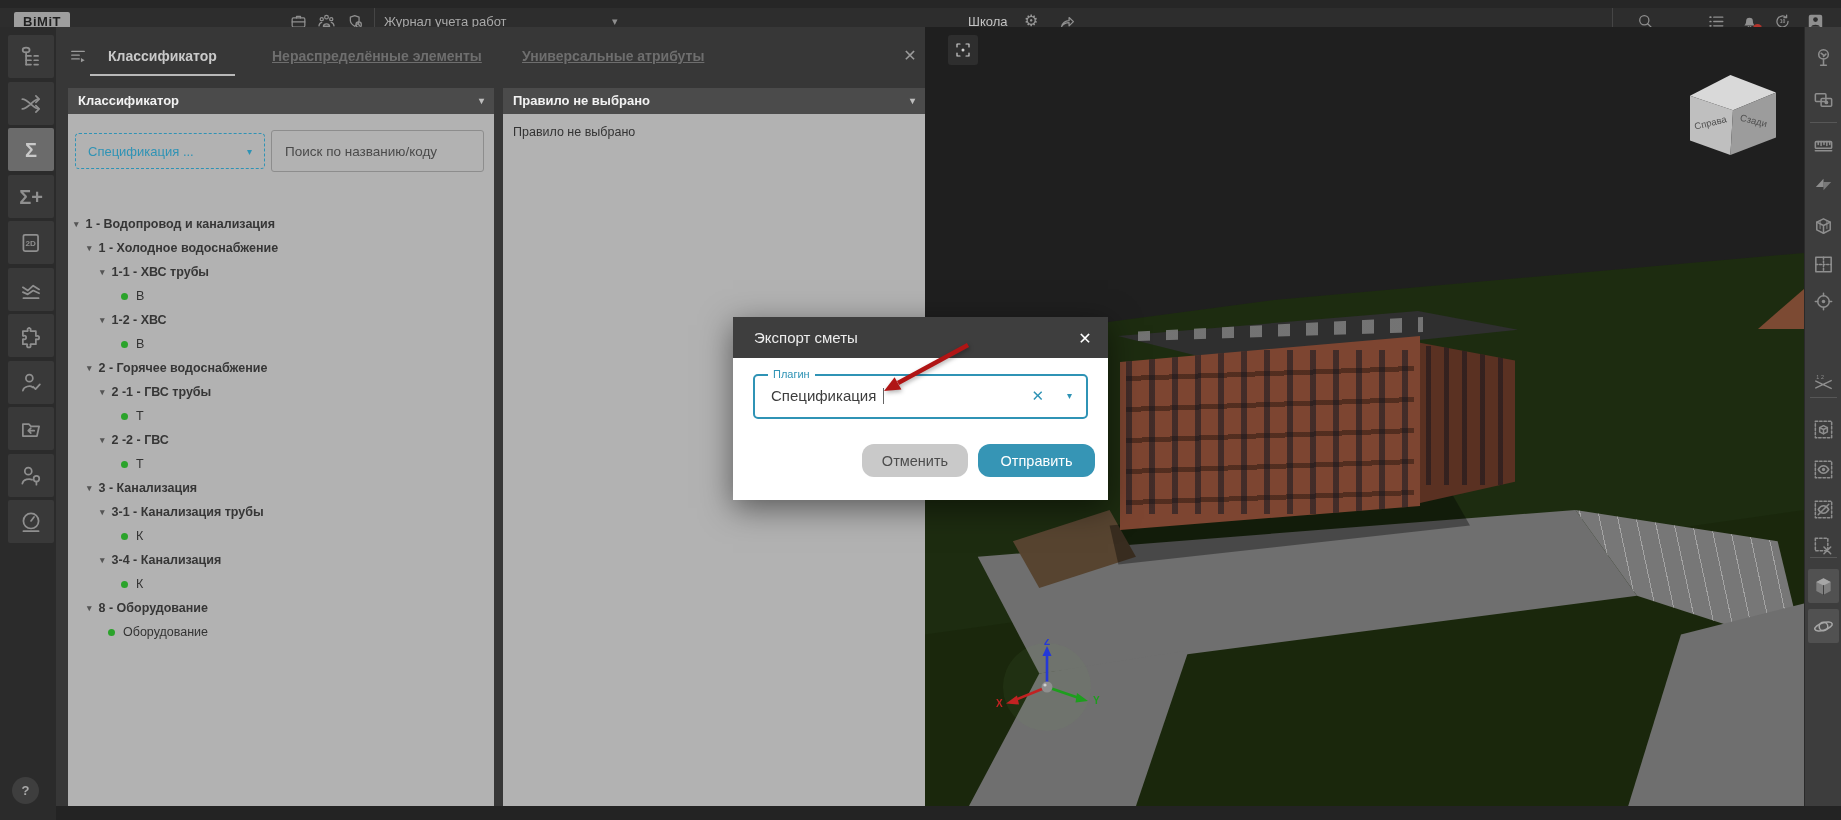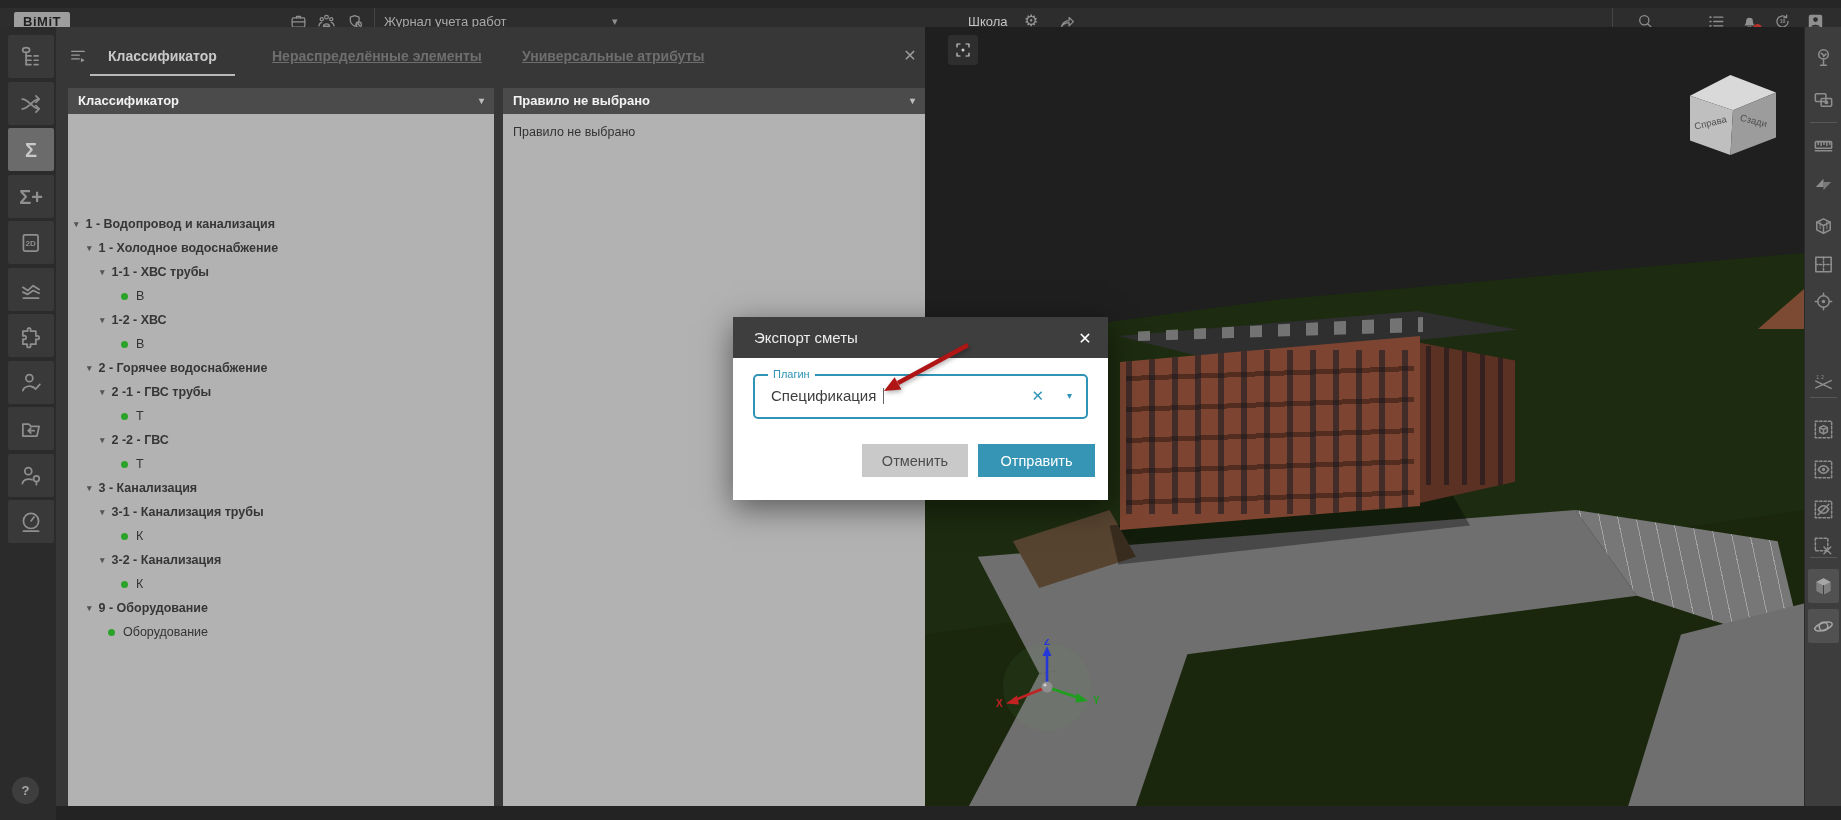--- a/index.html
+++ b/index.html
@@ -121,21 +121,21 @@
   .dlg-head{position:relative;height:41px;background:#3e3e3e;color:#ededed;font-size:15px;
             display:flex;align-items:center;padding:0 21px}
   .dlg-close{position:absolute;right:13px;top:11px;width:20px;height:20px;color:#fff;font-size:16px;
              display:flex;align-items:center;justify-content:center}
   .fld{position:absolute;left:20px;top:57px;width:335px;height:45px;border:2px solid #2f93b5;border-radius:5px}
   .fld-label{position:absolute;left:13px;top:-8px;background:#fff;padding:0 5px;font-size:11px;color:#2f93b5}
   .fld-value{position:absolute;left:16px;top:11px;font-size:15px;color:#3d3d3d}
   .fld-cursor{display:inline-block;width:1px;height:16px;background:#666;margin-left:7px;vertical-align:-3px}
   .fld-clear{position:absolute;right:42px;top:11px;color:#2f93b5;font-size:15px}
   .fld-caret{position:absolute;right:14px;top:14px;color:#2f93b5;font-size:10px}
-  .dbtn{position:absolute;top:127px;height:33px;border-radius:0;font-size:14.5px;
+  .dbtn{position:absolute;top:127px;height:33px;border-radius:12px;font-size:14.5px;
         display:flex;align-items:center;justify-content:center}
   .btn-cancel{left:129px;width:106px;background:#c9c9c9;color:#4c4c4c}
   .btn-submit{left:245px;width:117px;background:#3695b5;color:#fff}
   .arrow-note{position:absolute;left:860px;top:330px;width:130px;height:80px;z-index:60;pointer-events:none;
               filter:drop-shadow(1px 2px 2px rgba(0,0,0,.3))}
 </style>
 </head>
 <body>
 
 <div id="app">
@@ -293,20 +293,27 @@
         <div class="tab" style="left: 216px; text-decoration: underline;">Нераспределённые элементы</div>
         <div class="tab" style="left: 466px; text-decoration: underline;">Универсальные атрибуты</div>
       </div>
     <div class="xclose">✕</div>
 
     <div class="lpanel">
       <div class="phead">
         <span>Классификатор</span>
         <span class="hcaret cdn"></span>
       </div>
+      <div class="plugin-dd">
+        <span>Спецификация ...</span>
+        <span class="dcaret cdn"></span>
+      </div>
+      <div class="search-box">
+        <span>Поиск по названию/коду</span>
+      </div>
       <div class="tree" id="tree">
           <div class="trow branch" style="padding-left: 6px;">
             <span class="tcaret">▾</span>
             <span>1 - Водопровод и канализация</span>
           </div>
           <div class="trow branch" style="padding-left: 19px;">
             <span class="tcaret">▾</span>
             <span>1 - Холодное водоснабжение</span>
           </div>
           <div class="trow branch" style="padding-left: 32px;">
@@ -352,29 +359,29 @@
           <div class="trow branch" style="padding-left: 32px;">
             <span class="tcaret">▾</span>
             <span>3-1 - Канализация трубы</span>
           </div>
           <div class="trow leaf" style="padding-left: 53px;">
             <span class="dot"></span>
             <span>К</span>
           </div>
           <div class="trow branch" style="padding-left: 32px;">
             <span class="tcaret">▾</span>
-            <span>3-2 - Канализация</span>
+            <span>3-4 - Канализация</span>
           </div>
           <div class="trow leaf" style="padding-left: 53px;">
             <span class="dot"></span>
             <span>К</span>
           </div>
           <div class="trow branch" style="padding-left: 19px;">
             <span class="tcaret">▾</span>
-            <span>9 - Оборудование</span>
+            <span>8 - Оборудование</span>
           </div>
           <div class="trow leaf" style="padding-left: 40px;">
             <span class="dot"></span>
             <span>Оборудование</span>
           </div>
         </div>
     </div>
 
     <div class="rpanel">
       <div class="phead">

